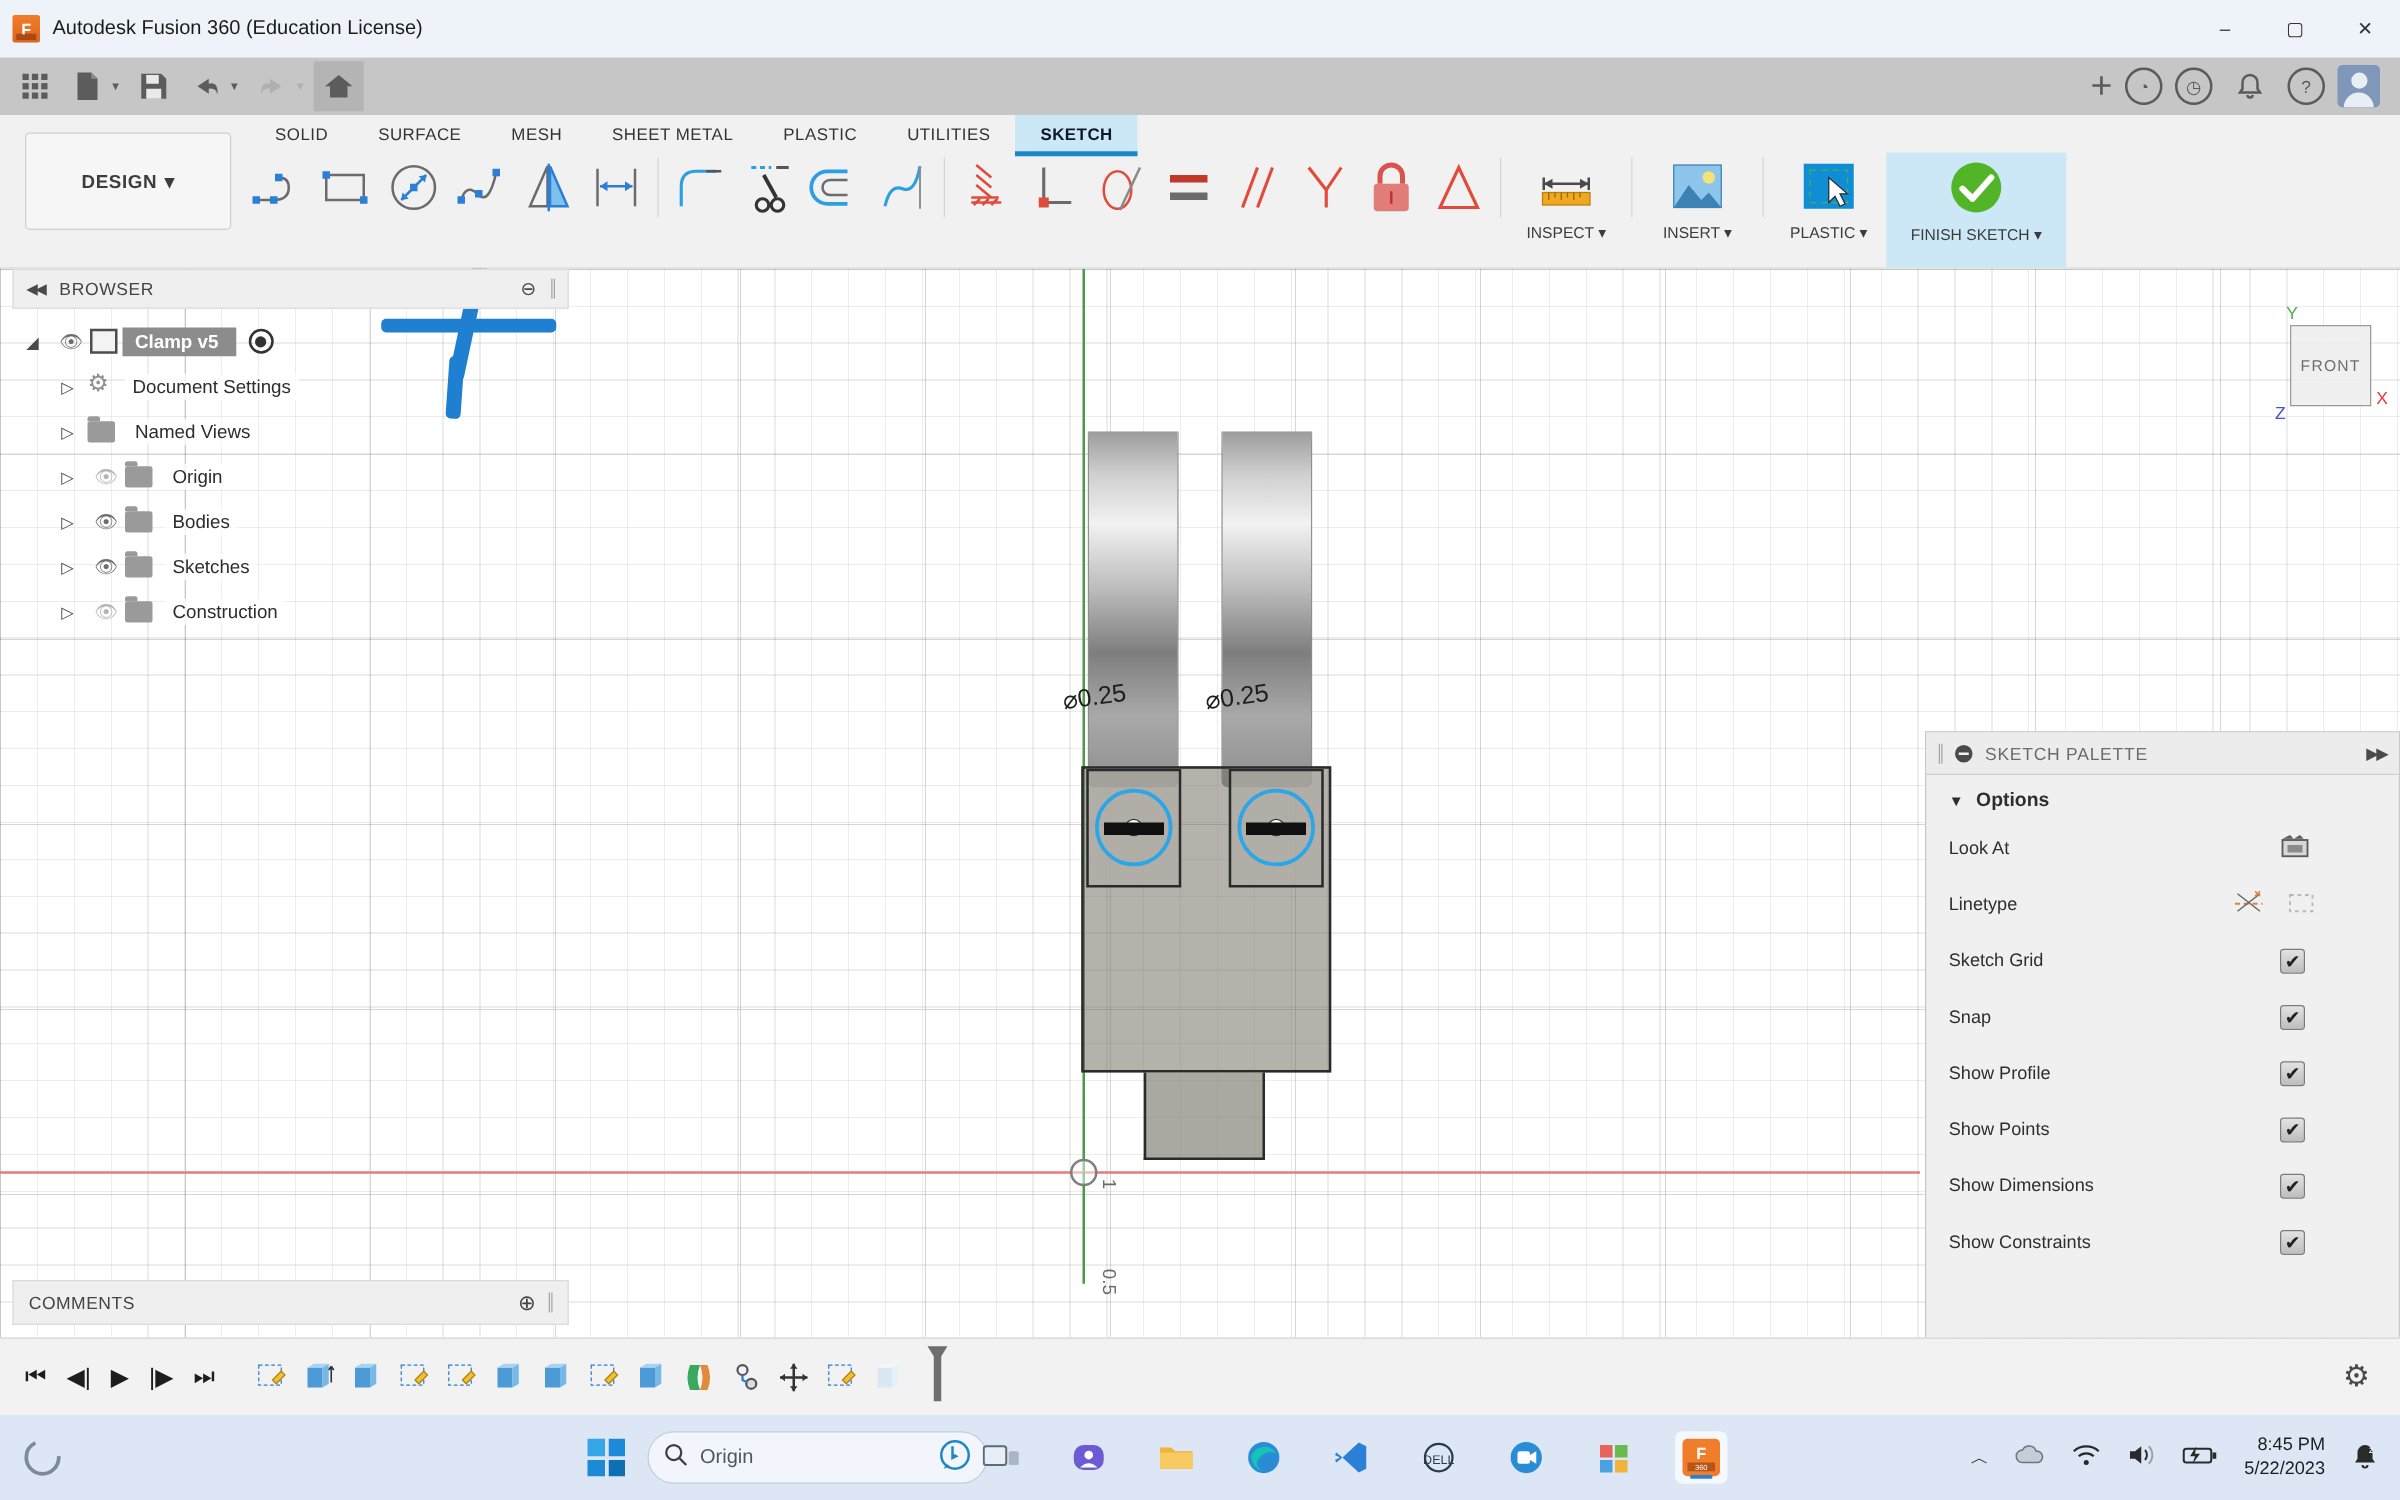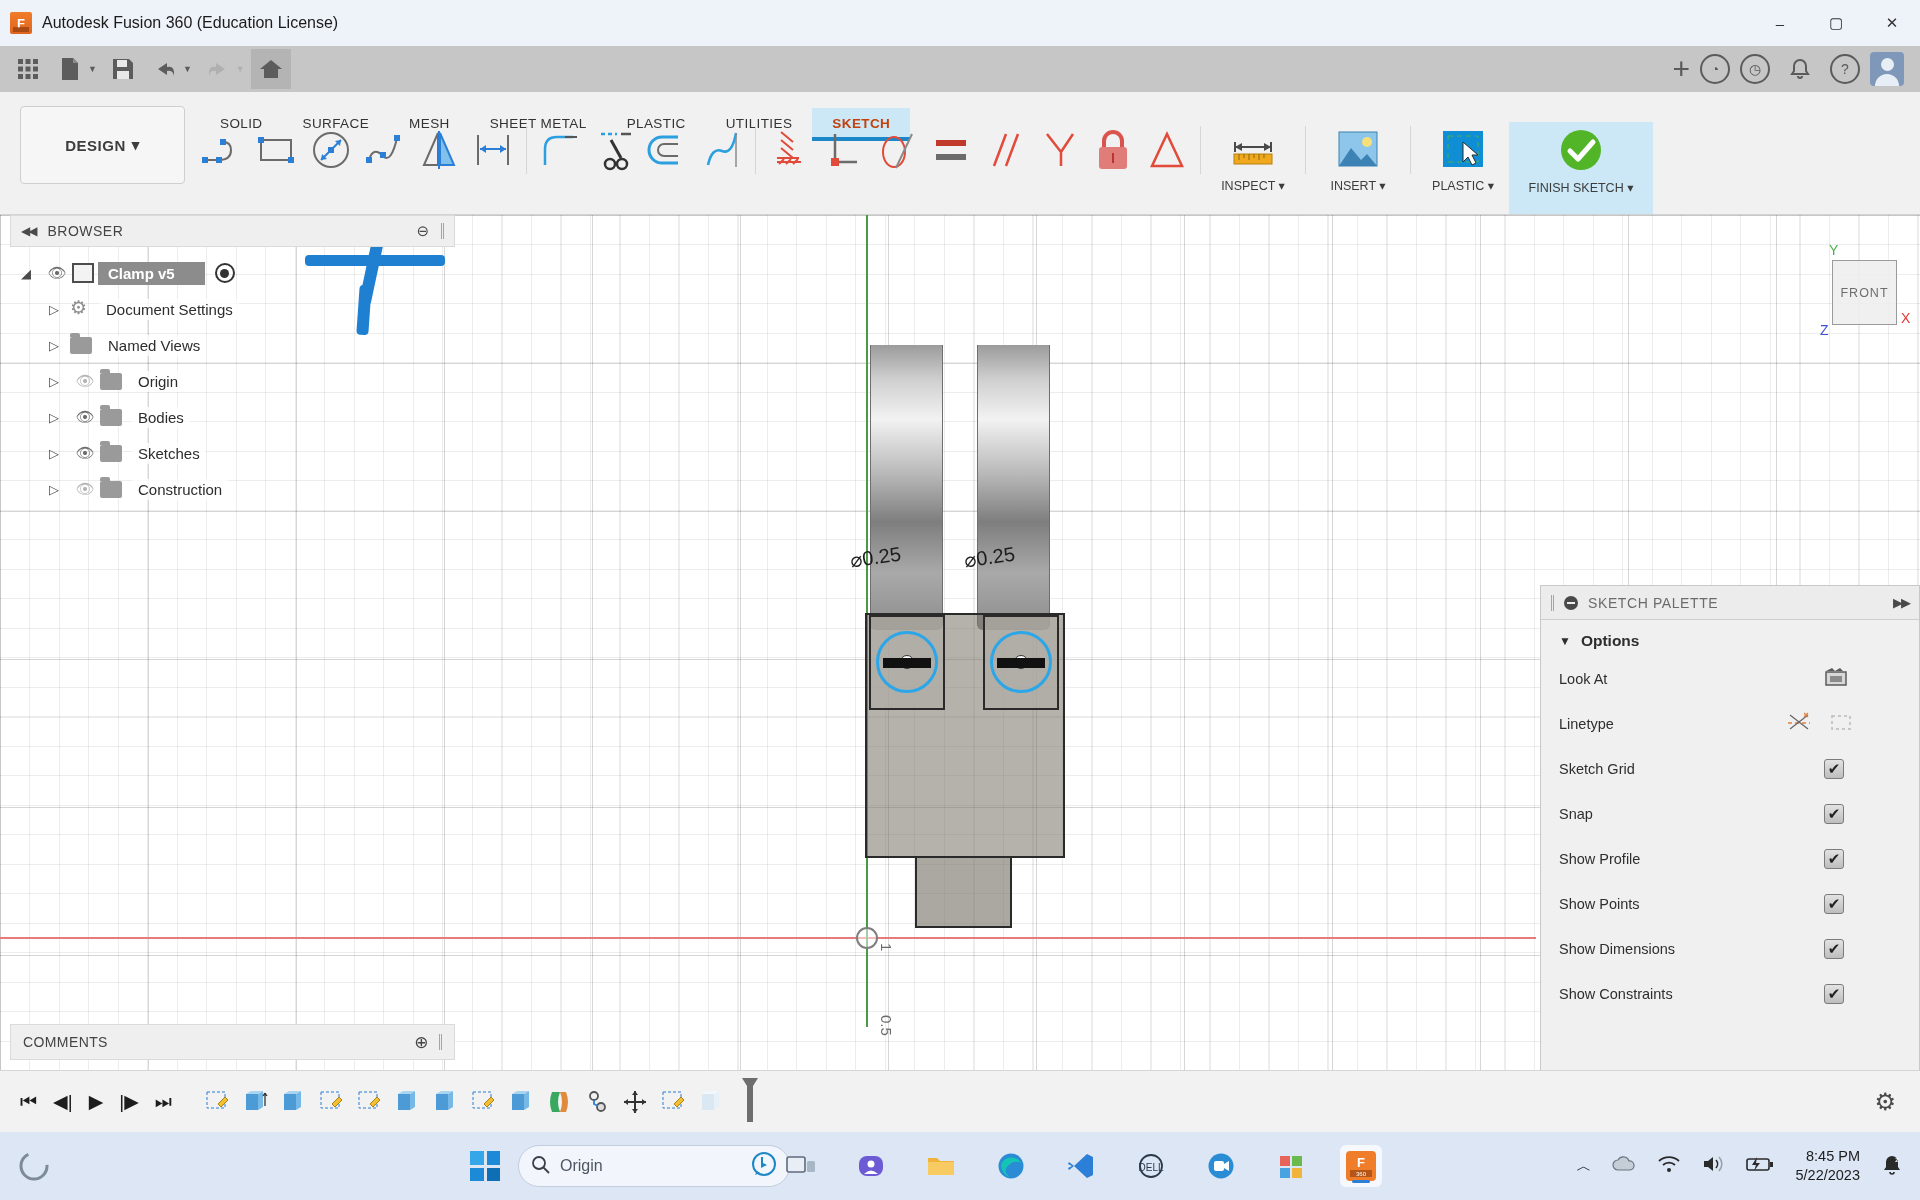--- a/index.html
+++ b/index.html
@@ -85,27 +85,27 @@
   .ribbon {
     position: absolute; top: 92px; left: 0; width: 1920px; height: 123px;
     background: #f1f1f1; border-bottom: 1px solid #d3d3d3;
   }
   .design-box {
     position: absolute; left: 20px; top: 14px; width: 165px; height: 78px;
     border: 1px solid #cfcfcf; border-radius: 4px; background: #f6f6f6;
     display: flex; align-items: center; justify-content: center; gap: 6px;
     font-size: 15px; font-weight: bold; color: #3d3d3d; letter-spacing: .5px;
   }
-  .tabrow { position: absolute; top: 16px; left: 200px; display: flex; align-items: flex-start; }
+  .tabrow { position: absolute; top: 0; left: 200px; display: flex; align-items: flex-start; }
   .rtab {
     font-size: 13.5px; color: #333; padding: 8px 20px 6px 20px;
     letter-spacing: .4px;
   }
   .rtab.active {
-    background: #cce8f7; color: #c2410c; font-weight: 600;
+    background: #cce8f7; color: #0f172a; font-weight: 600;
     border-bottom: 4px solid #1b87c9;
   }
 
   .toolstrip { position: absolute; top: 30px; left: 196px; right: 0; height: 92px; display: flex; align-items: flex-start; }
   .tool { width: 54px; height: 56px; display:flex;align-items:center;justify-content:center; }
   .grp-label {
     position: absolute; font-size: 13px; color: #3c3c3c; letter-spacing:.3px;
   }
   .sep { width: 1px; height: 48px; background: #d6d6d6; margin: 4px 6px 0 6px; }
 
@@ -144,21 +144,21 @@
   .tnode .eye { width: 30px; text-align: center; color: #6d6d6d; font-size: 15px; }
   .tnode .folder {
     width: 22px; height: 17px; background: #9a9a9a; border-radius: 2px; margin-right: 10px;
     position: relative;
   }
   .tnode .folder::before{
     content:""; position:absolute; top:-4px; left:0; width:10px;height:4px;background:#9a9a9a;border-radius:2px 2px 0 0;
   }
   .tnode .lbl { background: rgba(255,255,255,.75); padding: 2px 6px; }
   .tnode.root .lbl {
-    background: #8c8c8c; color: #fff; font-weight: bold; padding: 3px 30px 3px 10px;
+    background: #8c8c8c; color: #fff; font-weight: bold; padding: 3px 14px 3px 10px;
   }
   .gear { width: 22px; height: 22px; margin-right: 8px; color:#8e8e8e; font-size:19px; line-height:19px; }
   .cube-ic {
     width: 22px; height: 20px; background: #f3f3f3; border: 2px solid #4d4d4d; margin-right: 4px;
   }
   .dot-ic {
     width: 20px; height: 20px; border-radius: 50%; border: 2px solid #333;
     display: flex; align-items: center; justify-content: center; margin-left: 10px;
   }
   .dot-ic::after { content:""; width: 9px; height: 9px; border-radius: 50%; background: #333; }

